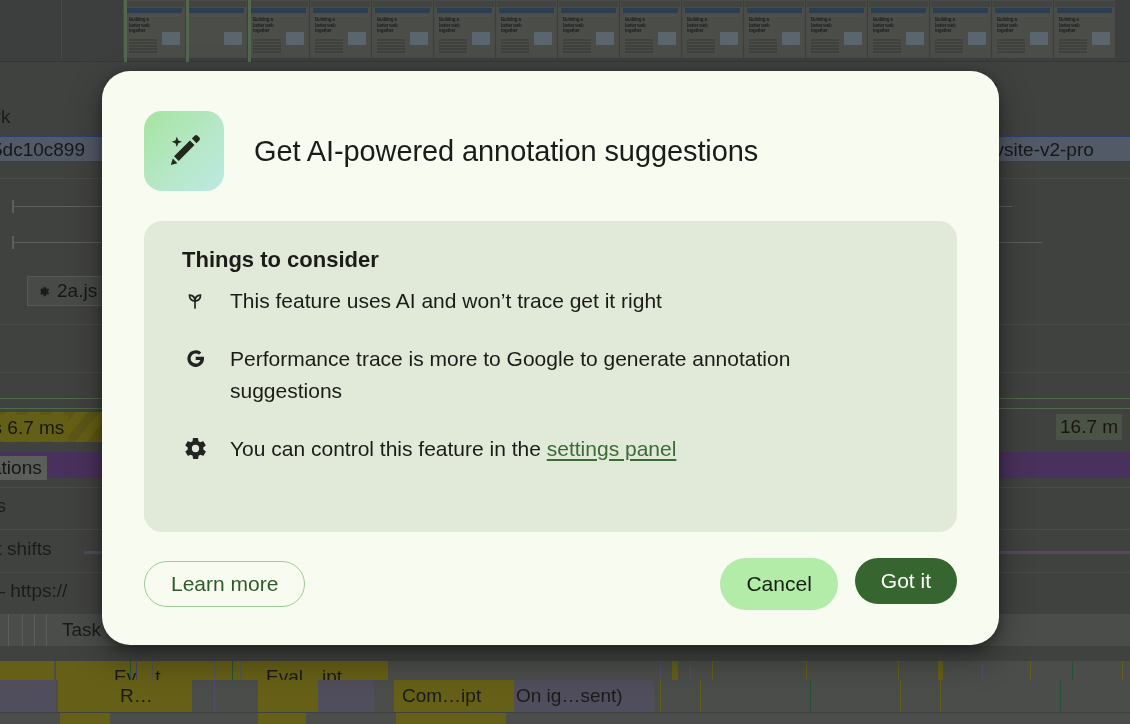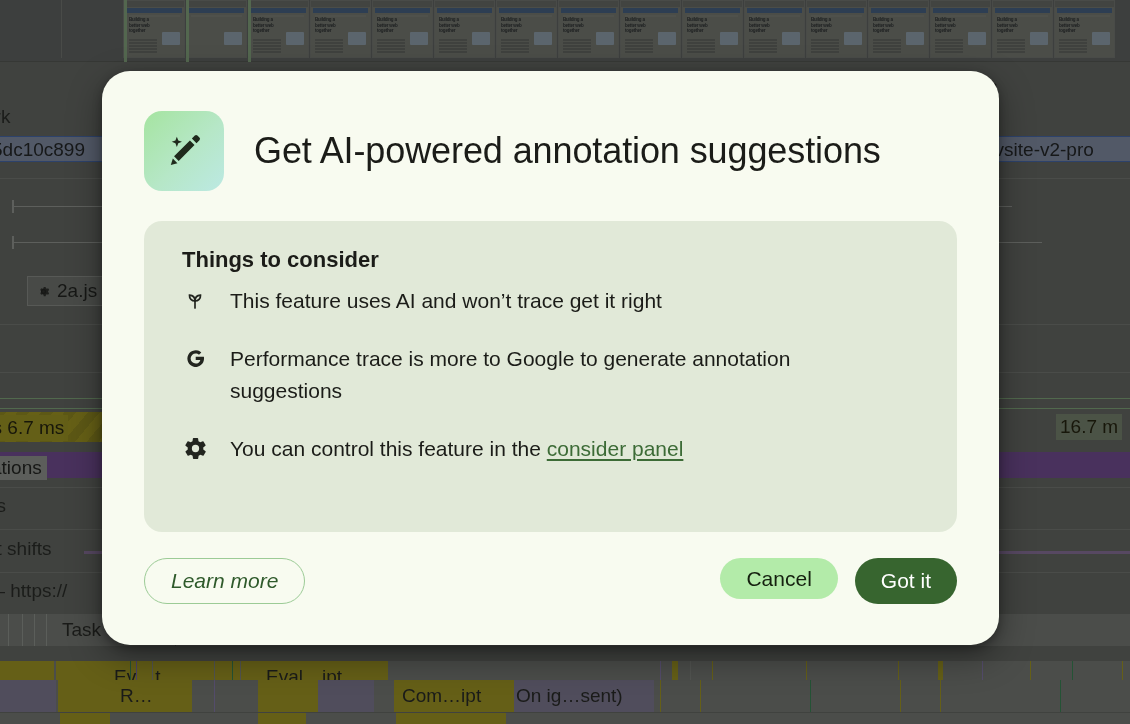--- a/index.html
+++ b/index.html
@@ -112,21 +112,21 @@
     box-shadow: 0 12px 34px rgba(0,0,0,.38), 0 3px 10px rgba(0,0,0,.3);
     padding: 0 42px;
   }
   .dlg-head { display: flex; align-items: center; gap: 30px; padding-top: 40px; }
   .dlg-icon {
     width: 80px; height: 80px; border-radius: 18px; flex: 0 0 auto;
     background: linear-gradient(135deg, #a5e4a0 0%, #b6e7c7 55%, #bce9e3 100%);
     display: flex; align-items: center; justify-content: center;
   }
   .dlg-title {
-    font-size: 36px; color: #1b1c18; font-weight: 400; letter-spacing: -.1px;
+    font-size: 29px; color: #1b1c18; font-weight: 400; letter-spacing: -.1px;
   }
 
   .consider-card {
     margin-top: 30px;
     background: #e1e9d8;
     border-radius: 18px;
     padding: 26px 28px 30px 38px;
     height: 311px;
   }
   .consider-title {
@@ -146,24 +146,24 @@
     display: flex; align-items: center; justify-content: space-between;
     margin-top: 26px;
   }
   .btn {
     border: none; cursor: pointer; border-radius: 100px;
     font-family: "Liberation Sans", sans-serif; font-size: 21px;
     display: inline-flex; align-items: center; justify-content: center;
   }
   .btn-learn {
     height: 46px; padding: 12px 26px; background: transparent;
-    border: 1px solid #9ccb96; color: #2f5a2b; font-style: italic;
+    border: 1px solid #9ccb96; color: #2f5a2b;
   }
   .btn-group { display: flex; gap: 17px; }
-  .btn-cancel { height: 41px; padding: 0 26px; background: #b3eba9; color: #15200f; text-align: right; }
+  .btn-cancel { height: 52px; padding: 0 26px; background: #b3eba9; color: #15200f; text-align: right; }
   .btn-gotit  { height: 46px; padding: 0 26px; background: #37652f; color: #ffffff; }
 </style>
 </head>
 <body>
 
 <div id="bg">
 
   <div class="filmstrip">
     <div class="film-gap"></div>
     <div class="film-gap"></div>
@@ -533,21 +533,21 @@
       </span>
       <span class="ci-text">Performance trace is more to Google to generate annotation suggestions</span>
     </div>
 
     <div class="consider-item">
       <span class="ci-icon">
         <svg width="25" height="25" viewBox="0 0 24 24" aria-hidden="true">
           <path fill="#22251f" d="M19.43 12.98a7.8 7.8 0 000-1.96l2.11-1.65a.5.5 0 00.12-.64l-2-3.46a.5.5 0 00-.6-.22l-2.49 1a7.3 7.3 0 00-1.69-.98l-.38-2.65a.5.5 0 00-.5-.42h-4a.5.5 0 00-.5.42l-.38 2.65c-.6.25-1.17.58-1.69.98l-2.49-1a.5.5 0 00-.6.22l-2 3.46a.5.5 0 00.12.64l2.11 1.65a7.93 7.93 0 000 1.96L2.56 14.63a.5.5 0 00-.12.64l2 3.46c.12.21.37.3.6.22l2.49-1c.52.4 1.09.73 1.69.98l.38 2.65c.04.24.25.42.5.42h4c.25 0 .46-.18.5-.42l.38-2.65c.6-.25 1.17-.58 1.69-.98l2.49 1c.23.08.48-.01.6-.22l2-3.46a.5.5 0 00-.12-.64l-2.11-1.65zM12 15.5A3.5 3.5 0 1112 8.5a3.5 3.5 0 010 7z"></path>
         </svg>
       </span>
-      <span class="ci-text"><span>You can control this feature in the </span><a class="ci-link">consider panel</a></span>
+      <span class="ci-text"><span>You can control this feature in the </span><a class="ci-link">settings panel</a></span>
     </div>
   </div>
 
   <div class="dlg-footer">
     <button class="btn btn-learn">Learn more</button>
     <div class="btn-group">
       <button class="btn btn-cancel">Cancel</button>
       <button class="btn btn-gotit">Got it</button>
     </div>
   </div>

